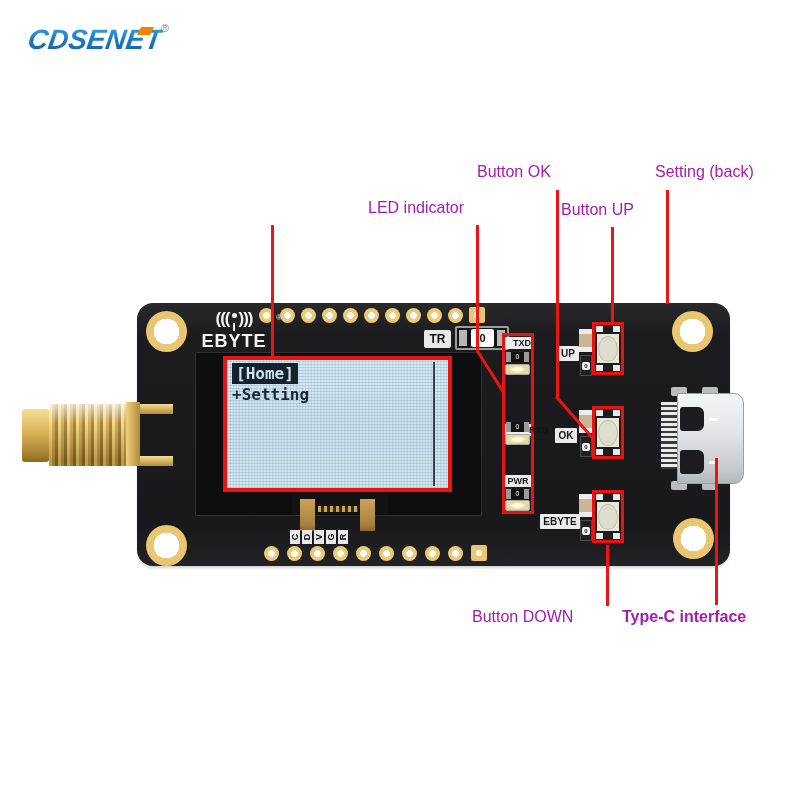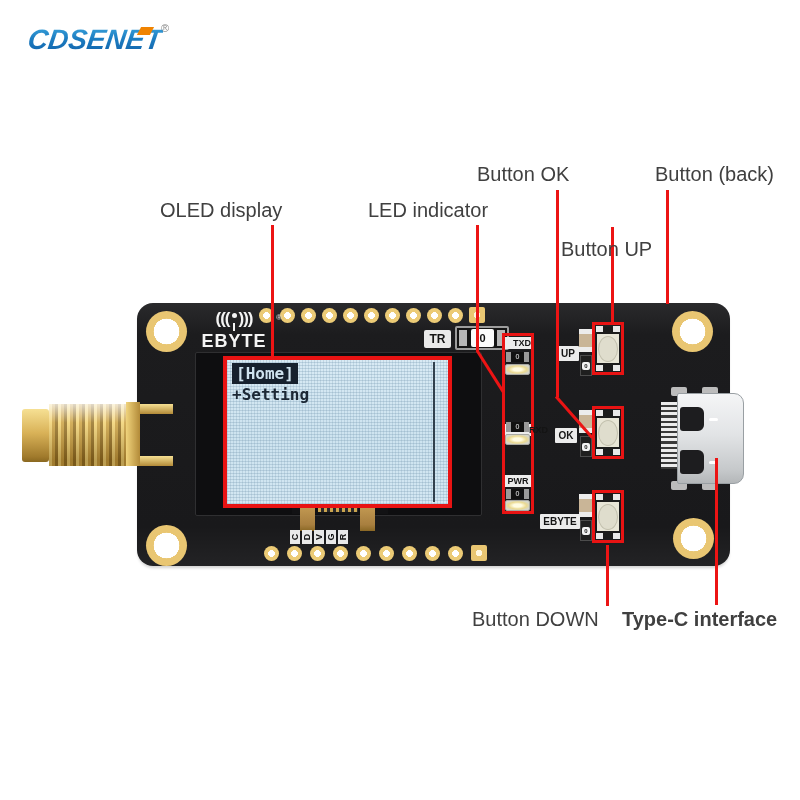--- a/index.html
+++ b/index.html
@@ -15,21 +15,21 @@
     display:inline-block; font-size:28px; font-weight:900; font-style:italic;
     letter-spacing:0px; transform:skewX(-8deg);
     background:linear-gradient(180deg,#3fa9e0 0%,#1d7ec2 45%,#0f5fa8 100%);
     -webkit-background-clip:text; background-clip:text; color:transparent;
   }
   .brand-accent{ position:absolute; left:111px; top:3px; width:13px; height:8px;
     background:#f08300; transform:skewX(-28deg); z-index:2;}
   .brand-reg{ position:absolute; left:133px; top:-2px; font-size:11px; color:#8a8a8a; font-style:normal;}
 
   
-  .callout { position:absolute; font-size:20px; color:#404040; white-space:nowrap; z-index:9; }
+  .callout { position:absolute; font-size:16px; color:#a21caf; white-space:nowrap; z-index:9; }
 
   
   .line-v { position:absolute; width:3px; background:#ec1414; z-index:8; }
   .line-d { position:absolute; height:3px; background:#ec1414; transform-origin:0 50%; z-index:8; }
 
   
   .board{
     position:absolute; left:137px; top:303px; width:593px; height:263px;
     background:linear-gradient(180deg,#2a2a2c 0%,#1c1c1e 12%,#19191b 85%,#232325 100%);
     border-radius:16px; z-index:1;
@@ -59,21 +59,21 @@
   .tr-switch{ position:absolute; left:318px; top:23px; width:54px; height:24px;
     background:#141414; border:2px solid #9d9d9d; border-radius:2px;}
   .tr-cap{ position:absolute; top:2px; bottom:2px; width:8px; background:#b6b6b6;}
   .tr-cap.l{ left:2px;} .tr-cap.r{ right:2px;}
   .tr-knob{ position:absolute; left:14px; top:1px; width:23px; height:18px; background:#fbfbfb; border-radius:2px;
     color:#101010; font-size:11px; font-weight:700; text-align:center; line-height:18px;}
 
   
   .oled-module{ position:absolute; left:58px; top:49px; width:287px; height:164px;
     background:#0e0e10; border:1px solid #2f2f31; border-radius:2px;}
-  .oled-red{ position:absolute; left:86px; top:53px; width:229px; height:152px;
+  .oled-red{ position:absolute; left:86px; top:53px; width:229px; height:136px;
     border:4px solid #e81313; z-index:3; }
   .oled-screen{ position:absolute; inset:0;
     background:
       repeating-linear-gradient(0deg, rgba(110,145,170,0.28) 0 1px, transparent 1px 3px),
       repeating-linear-gradient(90deg, rgba(110,145,170,0.22) 0 1px, transparent 1px 3px),
       linear-gradient(180deg,#d8eaf4 0%,#cde3ef 55%,#d3e7f2 100%);
     font-family:"DejaVu Sans Mono", monospace; font-weight:700; font-size:16px;
     color:#1c2835; padding:3px 0 0 5px; overflow:hidden;}
   .oled-line{ height:21px; line-height:21px; letter-spacing:0px; white-space:pre;}
   .oled-hl{ display:inline-block; background:#16212e; color:#cfe3ef; padding:0 4px; height:21px;}
@@ -134,25 +134,24 @@
 <body>
 
 <div class="stage">
 
   <div class="brand">
     <span class="brand-text">CDSENET</span>
     <span class="brand-accent"></span>
     <span class="brand-reg">®</span>
   </div>
 
-  <div class="callout" style="left:160px; top:199px;">OLED display</div>
   <div class="callout" style="left:368px; top:199px;">LED indicator</div>
   <div class="callout" style="left:477px; top:163px;">Button OK</div>
-  <div class="callout" style="left:561px; top:201px;margin-top:37px;">Button UP</div>
-  <div class="callout" style="left:655px; top:163px;">Button (back)</div>
+  <div class="callout" style="left:561px; top:201px;">Button UP</div>
+  <div class="callout" style="left:655px; top:163px;">Setting (back)</div>
   <div class="callout" style="left:472px; top:608px;">Button DOWN</div>
   <div class="callout" style="left:622px; top:608px;font-weight:bold;">Type-C interface</div>
 
   <div class="line-v" style="left:271px; top:225px; height:135px;"></div>
   <div class="line-v" style="left:476px; top:225px; height:126px;"></div>
   <div class="line-d" style="left:477px; top:349px; width:49px; transform:rotate(57.6deg);"></div>
   <div class="line-v" style="left:556px; top:190px; height:207px;"></div>
   <div class="line-d" style="left:556px; top:395px; width:55px; transform:rotate(48.7deg);"></div>
   <div class="line-v" style="left:611px; top:227px; height:95px;"></div>
   <div class="line-v" style="left:666px; top:190px; height:114px;"></div>

